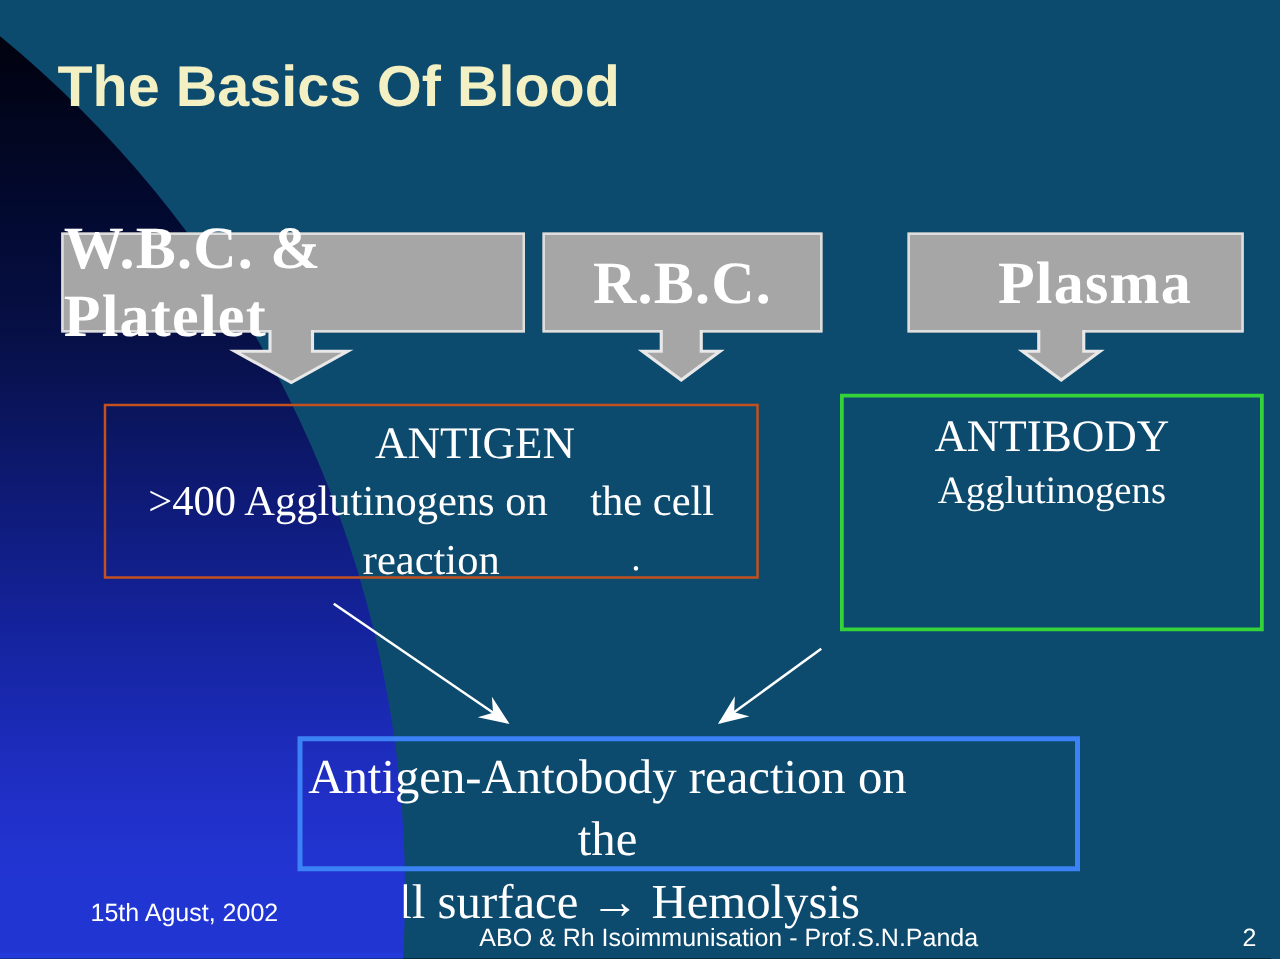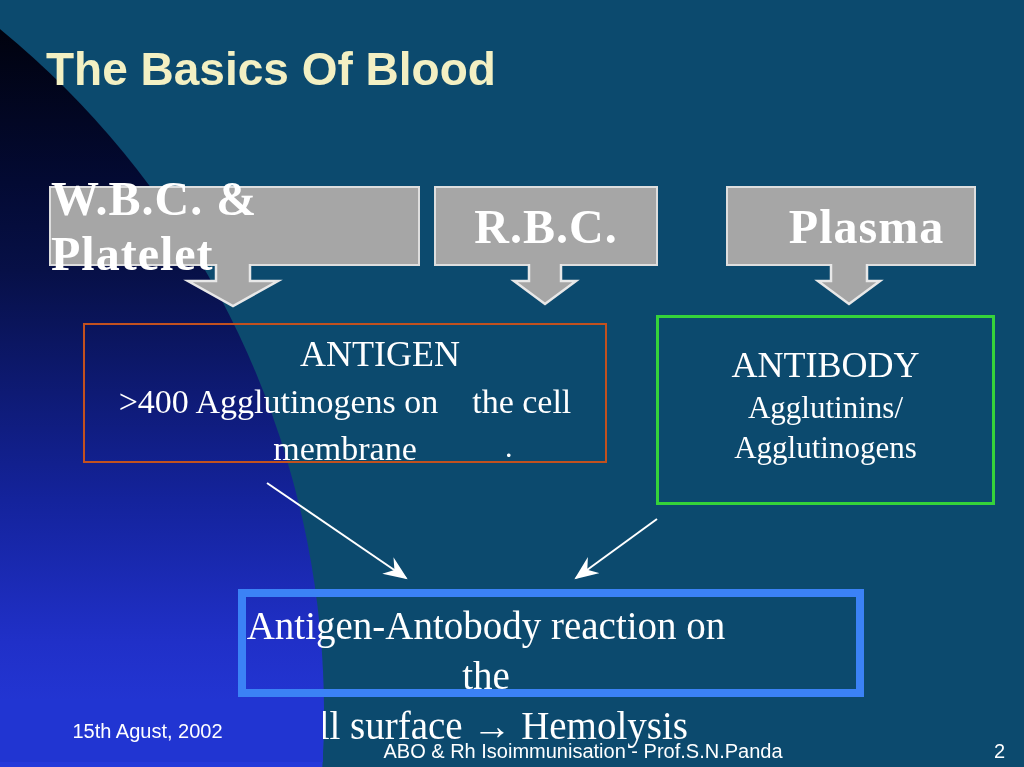--- a/index.html
+++ b/index.html
@@ -14,37 +14,37 @@
     background:linear-gradient(180deg,#000004 9%,#030a33 20%,#071047 25%,#14239c 38%,#2030c8 46%,#2439da 52%,#2439da 100%);
   }
   .gray-box{
     position:absolute;top:186px;height:80px;box-sizing:border-box;
     background:#a6a6a6;border:2px solid #dedede;
     display:flex;align-items:center;justify-content:center;
     color:#fff;font-weight:bold;font-size:48px;letter-spacing:1px;
   }
   #box-wbc{left:49px;width:371px;}
   #box-rbc{left:434px;width:224px;}
-  #box-plasma{left:726px;width:250px;padding-left:31px;}
+  #box-plasma{left:726px;width:269px;padding-left:31px;}
   #arrow-layer{position:absolute;left:0;top:0;width:1024px;height:767px;pointer-events:none;}
   .outline-box{position:absolute;box-sizing:border-box;color:#fff;text-align:center;}
   #antigen-box{
     left:83px;top:323px;width:524px;height:140px;border:2px solid #c2511f;
     font-size:34px;line-height:47px;padding-top:6px;
   }
   #antigen-box .heading{font-size:36px;text-indent:70px;}
   #antigen-box .pre{white-space:pre;}
   #antigen-period{position:absolute;left:505px;top:430px;font-size:30px;color:#fff;}
   #antibody-box{
-    left:656px;top:315px;width:339px;height:190px;border:3px solid #35d33a;
-    font-size:31px;line-height:40px;padding-top:24px;
+    left:672px;top:315px;width:339px;height:190px;border:3px solid #35d33a;
+    font-size:31px;line-height:40px;padding-top:8px;
   }
   #antibody-box .heading{font-size:36px;line-height:46px;}
   #reaction-box{
-    left:238px;top:589px;width:626px;height:108px;border:8px solid #3b82f6;
+    left:238px;top:589px;width:626px;height:108px;border:4px solid #3b82f6;
     font-size:39px;line-height:50px;padding:4px 130px 0 0;
   }
   #footer-date-panel{
     position:absolute;left:0;top:700px;width:323px;height:62px;background:#2135d2;
     display:flex;align-items:center;justify-content:center;padding-right:28px;box-sizing:border-box;
   }
   .footer-text{color:#fff;font-family:"Liberation Sans","DejaVu Sans",sans-serif;font-size:20px;}
   #footer-center{position:absolute;left:383px;top:740px;width:400px;text-align:center;}
   #page-number{position:absolute;left:994px;top:740px;}
   #slide-title{
@@ -94,27 +94,26 @@
       <path d="M831,264 L831,281 L818,281 L849,304 L880,281 L867,281 L867,264" fill="none" stroke="#e8e8e8" stroke-width="2.5"></path>
     </g>
 
     <line x1="267" y1="483" x2="406" y2="578" stroke="#ffffff" stroke-width="2" marker-end="url(#ah)"></line>
     <line x1="657" y1="519" x2="576" y2="578" stroke="#ffffff" stroke-width="2" marker-end="url(#ah)"></line>
   </svg>
 
   <div id="antigen-box" class="outline-box">
     <div class="heading">ANTIGEN</div>
     <div class="pre">&gt;400 Agglutinogens on    the cell</div>
-    <div>membrane</div>
+    <div>reaction</div>
   </div>
   <div id="antigen-period">.</div>
 
   <div id="antibody-box" class="outline-box">
     <div class="heading">ANTIBODY</div>
-    <div>Agglutinins/</div>
     <div>Agglutinogens</div>
   </div>
 
   <div id="reaction-box" class="outline-box">
     <div>Antigen-Antobody reaction on the</div>
     <div>cell surface → Hemolysis</div>
   </div>
 
   <div id="footer-date-panel">
     <span class="footer-text">15th Agust, 2002</span>

